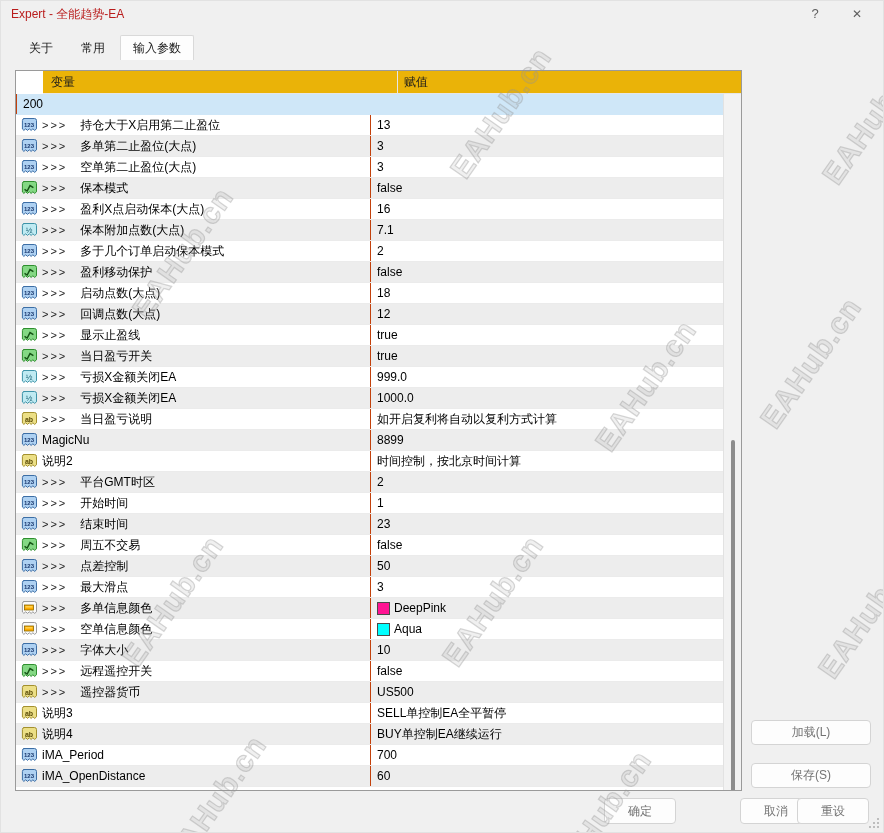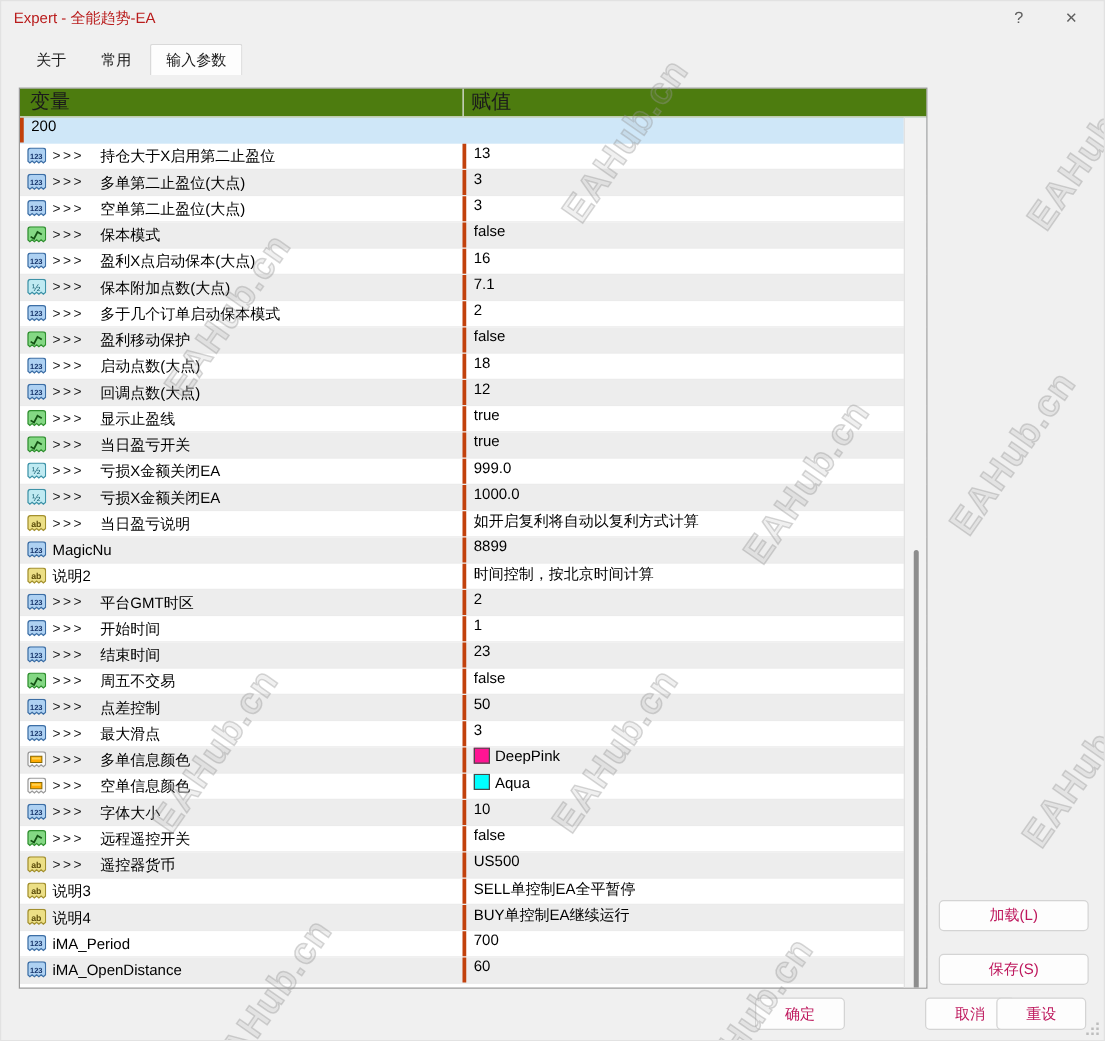--- a/index.html
+++ b/index.html
@@ -19,45 +19,45 @@
   
   .tabs { position:absolute; left:15px; top:34px; height:25px; display:flex; align-items:center; }
   .tab { height:23px; line-height:23px; padding:0 12px; font-size:12px; color:#1b1b1b;
          margin-right:2px; border:1px solid transparent; border-bottom:none; }
   .tab.active { background:#fdfdfd; border-color:#d9d9d9; height:25px; line-height:24px;
                 border-radius:2px 2px 0 0; }
 
   
   .param-table { position:absolute; left:14px; top:69px; width:727px; height:721px;
                  background:#fff; border:1px solid #9a9a9a; display:flex; flex-direction:column; }
-  .thead { display:flex; height:23px; background:#4d7c0f; border-bottom:1px solid #e6e6e6;
-           flex:none; font-size:16px; color:#1b1b1b; }
+  .thead { display:flex; height:23px; background:#eab308; border-bottom:1px solid #e6e6e6;
+           flex:none; font-size:12px; color:#1b1b1b;margin-left:27px; }
   .th-name { width:354px; line-height:22px; padding-left:8px; }
   .th-value { flex:1; line-height:22px; padding-left:6px; border-left:1px solid #e6e6e6; }
   .tbody { position:relative; flex:1; overflow:hidden; }
   .row { display:flex; height:21px; border-bottom:1px solid #ebebeb; background:#fff; }
   .row.alt { background:#ededed; }
   .row.selected { background:#cfe7f8; border-bottom-color:#cfe7f8; }
   .cell-name { width:354px; display:flex; align-items:center; padding-left:5px; overflow:hidden; }
-  .cell-value { flex:1; display:flex; align-items:flex-start; padding-left:6px;
-                border-left:3px solid #c2410c; overflow:hidden; }
+  .cell-value { flex:1; display:flex; align-items:center; padding-left:6px;
+                border-left:1px solid #c2410c; overflow:hidden; }
   .p-icon { flex:none; margin-right:5px; }
   .prefix { font-size:11px; letter-spacing:2px; color:#1b1b1b; margin-right:13px; }
   .pname,.pvalue { font-size:12px; color:#000; white-space:nowrap; }
   .swatch { display:inline-block; width:13px; height:13px; border:1px solid #4a4a4a;
             margin-right:4px; flex:none; }
 
   
   .vscroll { position:absolute; right:0; top:0; width:18px; height:100%;
              background:#f2f2f2; border-left:1px solid #e2e2e2; }
   .vthumb { position:absolute; left:7px; width:4px; border-radius:2px; background:#8d8d8d; }
 
   
   .btn { position:absolute; background:#fdfdfd; border:1px solid #d4d4d4; border-radius:4px;
-         font-size:12px; color:#be185d; text-align:center; cursor:default; }
+         font-size:12px; color:#737373; text-align:center; cursor:default; }
   .btn-load  { left:750px; top:719px; width:120px; height:25px; line-height:23px; }
   .btn-save  { left:750px; top:762px; width:120px; height:25px; line-height:23px; }
   .btn-ok    { left:603px; top:797px; width:72px;  height:26px; line-height:24px; }
   .btn-cancel{ left:697px; top:797px; width:72px;  height:26px; line-height:24px;margin-left:42px; }
   .btn-reset { left:796px; top:797px; width:72px;  height:26px; line-height:24px; }
 
   
   .wm-layer { position:absolute; left:0; top:0; width:100%; height:100%;
               pointer-events:none; z-index:6; }
   .wm { position:absolute; font-size:30px; font-weight:bold; letter-spacing:1px;

